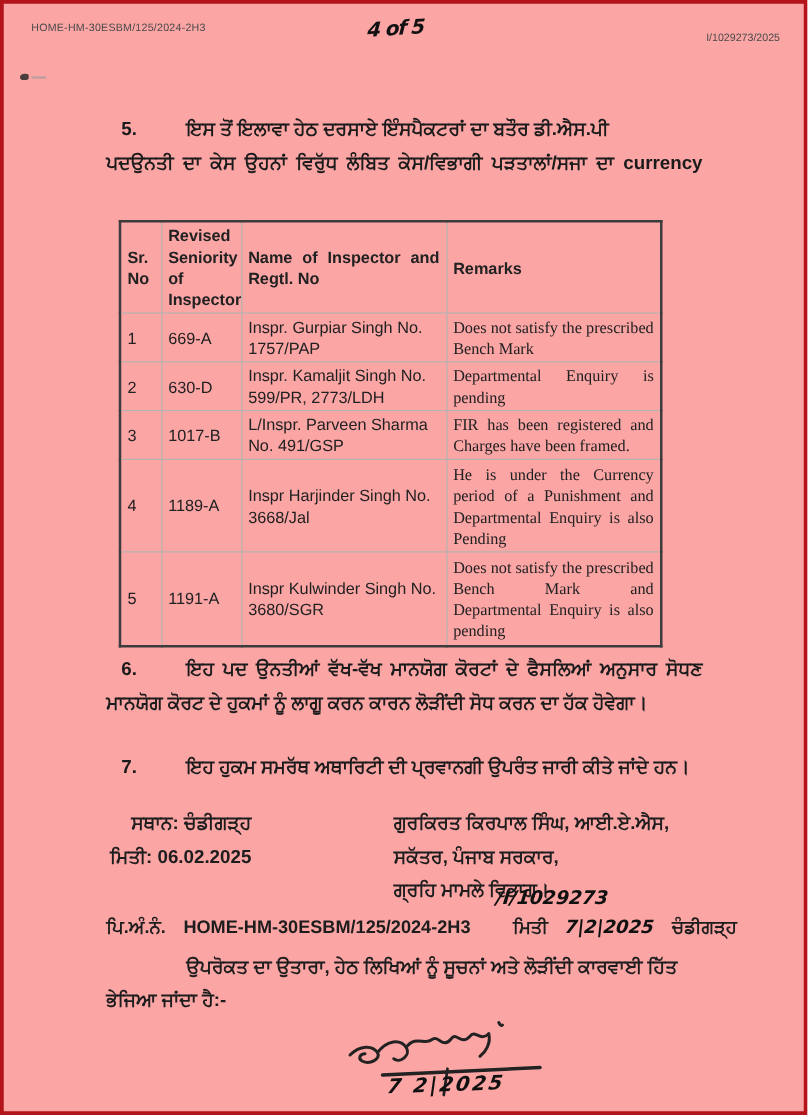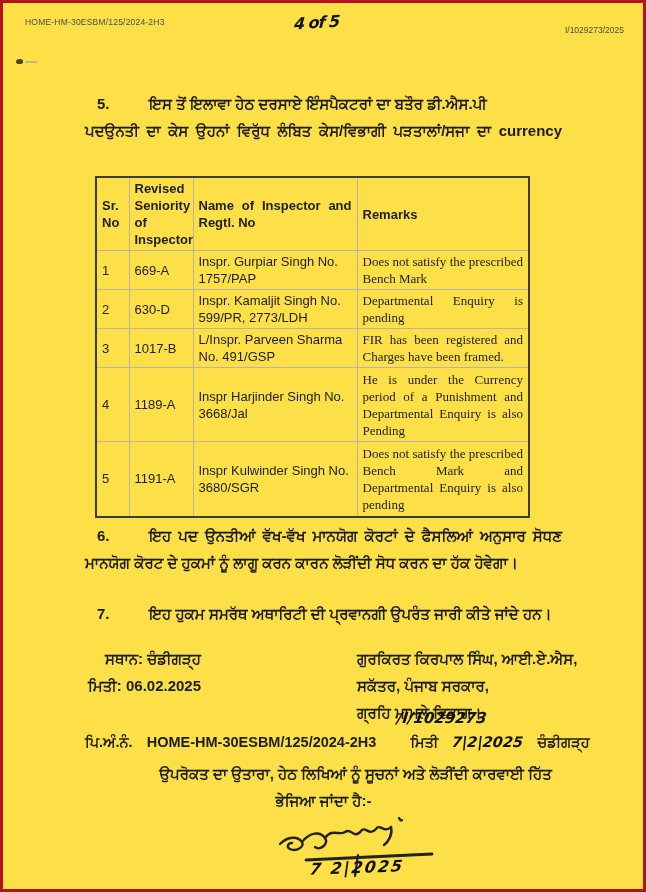--- a/index.html
+++ b/index.html
@@ -1,18 +1,18 @@
 <!DOCTYPE html>
 <html><head>
 <meta charset="utf-8">
 <style>
   html,body{margin:0;padding:0;background:#e8e8e8;}
   .page{
     position:relative;width:646px;height:892px;margin:0 auto;
-    background:#fde047;overflow:hidden;
+    background:#fca5a5;overflow:hidden;
     font-family:"Liberation Sans",sans-serif;color:#1d1d1d;
     box-sizing:border-box;
   }
   .page-frame{position:absolute;inset:0;border:3px solid #b3141a;pointer-events:none;z-index:5;}
   .hdr-left{position:absolute;left:25px;top:17px;font-size:8.5px;color:#4a4a4a;letter-spacing:.2px;}
   .hdr-right{position:absolute;right:22px;top:25px;font-size:8.5px;color:#4a4a4a;}
   .hw{font-family:"DejaVu Sans",sans-serif;font-style:italic;font-weight:600;color:#111;
       transform:skewX(-6deg);display:inline-block;}
   .hw-page-marker{position:absolute;left:294px;top:13px;font-size:16px;transform:rotate(-4deg) skewX(-8deg);letter-spacing:-1px;}
   .smudge{position:absolute;left:16px;top:59px;width:7px;height:5px;background:#2a2a2a;border-radius:60% 40% 50% 50%;opacity:.85;}
@@ -35,26 +35,26 @@
   th.th-name{text-align:justify;text-align-last:left;}
   td.c-remarks{text-align:justify;text-align-last:left;font-family:Liberation Serif, serif;}
   tr.rh-head{height:71px;}
   tr.rh-s{height:37px;}
   tr.rh-m{height:38px;}
   tr.rh-l{height:74px;}
   tr.rh-xl{height:75px;}
 
   
   .sign-left{position:absolute;left:88px;top:645px;font-size:15px;line-height:27px;font-weight:600;text-align:right;}
-  .sign-right{position:absolute;left:315px;top:645px;font-size:15px;line-height:27px;font-weight:600;margin-left:42px;}
+  .sign-right{position:absolute;left:315px;top:645px;font-size:15px;line-height:27px;font-weight:600;}
   .hw-diary{position:absolute;left:397px;top:709px;font-size:15px;}
   .endorse{position:absolute;left:85px;top:734px;width:477px;font-size:14.5px;font-weight:bold;white-space:nowrap;}
   .endorse .gap1{display:inline-block;width:26px;}
   .endorse .gap2{display:inline-block;width:6px;}
-  .endorse-body{position:absolute;left:85px;top:760px;width:477px;font-size:15px;line-height:27px;font-weight:600;text-align:center;}
+  .endorse-body{position:absolute;left:85px;top:760px;width:477px;font-size:15px;line-height:27px;font-weight:600;}
 
   .sig-wrap{position:absolute;left:272px;top:810px;width:190px;height:78px;}
   .sig-svg{position:absolute;left:0;top:0;}
   .sig-date{position:absolute;left:38px;top:48px;font-size:16px;letter-spacing:2px;transform:rotate(-2deg) skewX(-10deg);}
 </style>
 </head>
 <body>
 
 <div class="page">
   <div class="page-frame"></div>

